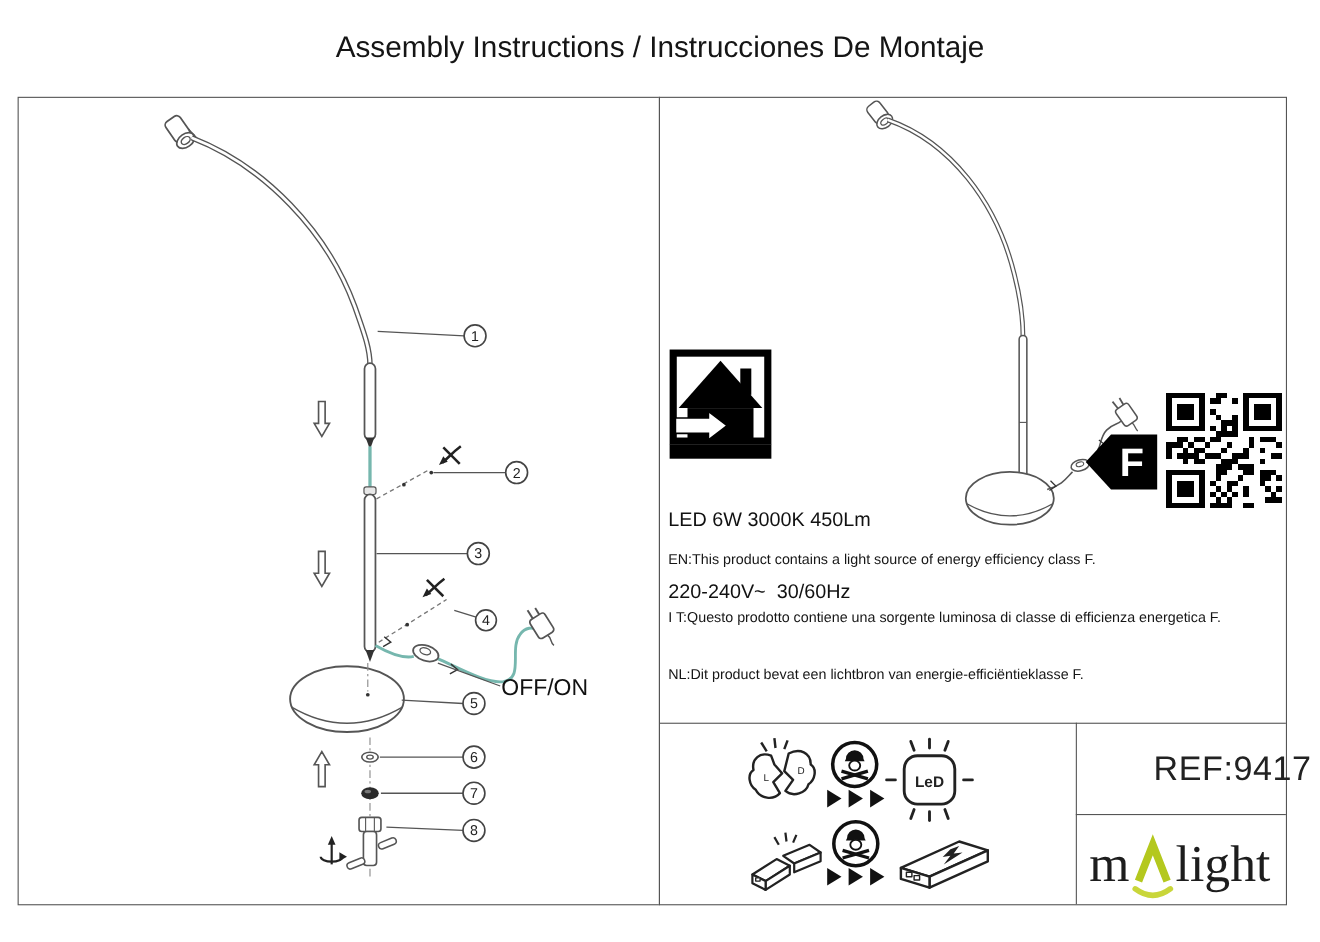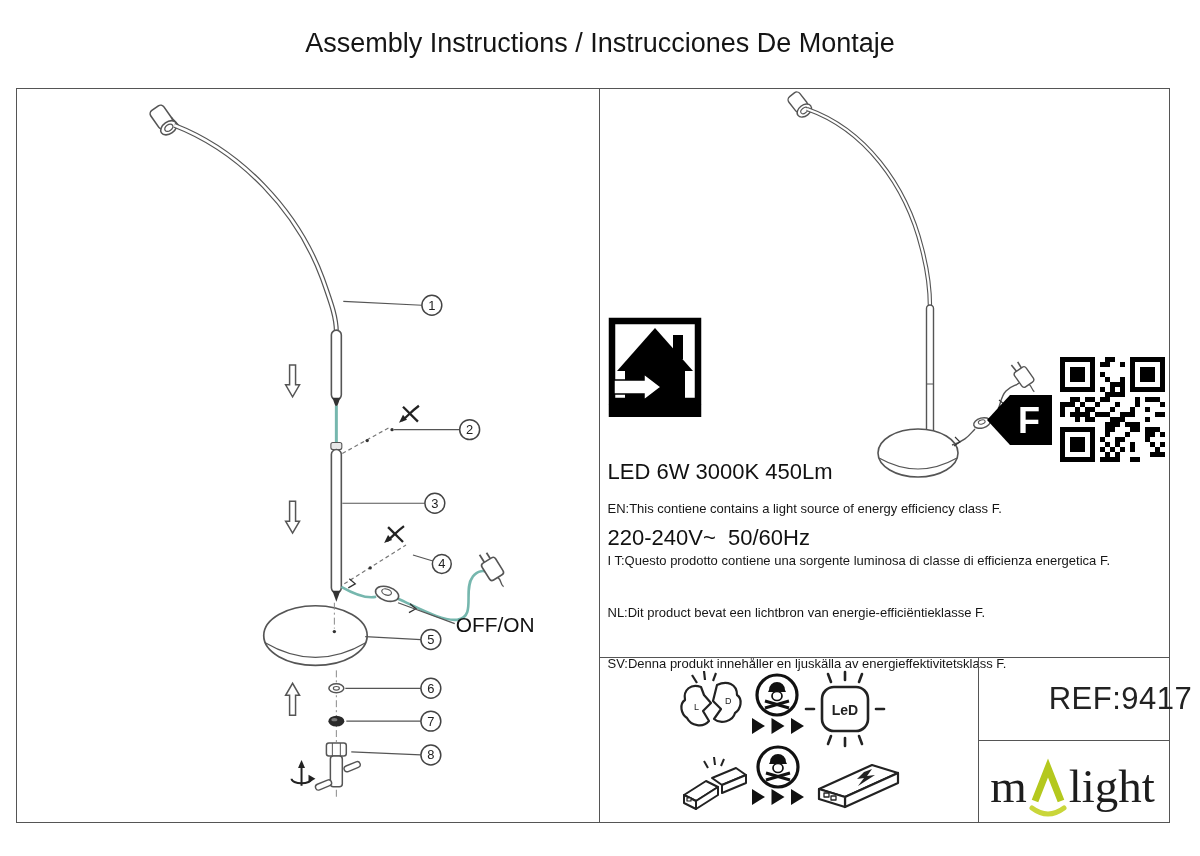--- a/index.html
+++ b/index.html
@@ -4,21 +4,21 @@
 <style>
   html,body{margin:0;padding:0;background:#fff;}
   #page{position:relative;width:1200px;height:856px;background:#fff;overflow:hidden;
         font-family:"Liberation Sans",sans-serif;color:#1a1a1a;}
   .abs{position:absolute;}
   #title{top:28px;left:0;width:1200px;text-align:center;font-size:27px;color:#151515;}
   .panel{border:1.5px solid #555;box-sizing:border-box;background:#fff;}
   #left-panel{left:16px;top:88px;width:584px;height:735px;}
   #right-panel{left:598.5px;top:88px;width:571.5px;height:735px;}
   #right-panel .inner{position:absolute;inset:0;}
-  #spec-block{left:8px;top:328px;line-height:22px;font-size:22px;white-space:pre;color:#111;}
+  #spec-block{left:8px;top:328px;line-height:22px;font-size:18px;white-space:pre;color:#111;}
   #lang-block{left:8px;top:377px;line-height:17.2px;font-size:13px;white-space:pre;color:#161616;}
   .hline{border-top:1.6px solid #555;height:0;}
   .vline{border-left:1.6px solid #555;width:0;}
   #ref-cell{left:378px;top:568px;width:190px;height:83px;display:flex;align-items:center;justify-content:center;
             font-size:31px;color:#222;letter-spacing:0.5px;padding-left:48px;}
   #brand-cell{left:378px;top:651px;width:190px;height:81px;display:flex;align-items:flex-end;
               justify-content:center;padding-bottom:18px;box-sizing:border-box;}
   .brand-word{display:flex;align-items:flex-end;font-family:"Liberation Serif",serif;
               font-size:47px;line-height:34px;color:#1d1d1d;}
   svg text{font-family:"Liberation Sans",sans-serif;}
@@ -339,28 +339,27 @@
               <rect x="50" y="100" width="5" height="5"></rect>
               <rect x="55" y="100" width="5" height="5"></rect>
               <rect x="70" y="100" width="5" height="5"></rect>
               <rect x="75" y="100" width="5" height="5"></rect>
             </g>
         </g>
       </svg>
 
       <div id="spec-block" class="abs">
         <div>LED 6W 3000K 450Lm</div>
-        <div>220-240V~  50/60Hz</div>
+        <div>220-240V~  30/60Hz</div>
       </div>
 
       <div id="lang-block" class="abs">
-        <div>EN:This contiene contains a light source of energy efficiency class F.</div>
+        <div>EN:This product contains a light source of energy efficiency class F.</div>
         <div>I T:Questo prodotto contiene una sorgente luminosa di classe di efficienza energetica F.</div>
         <div>NL:Dit product bevat een lichtbron van energie-efficiëntieklasse F.</div>
-        <div>SV:Denna produkt innehåller en ljuskälla av energieffektivitetsklass F.</div>
         
         
         
         
       </div>
 
       <div class="abs hline" style="left:0;right:0;top:568px;"></div>
       <div class="abs vline" style="left:378px;top:568px;bottom:0;"></div>
       <div class="abs hline" style="left:378px;right:0;top:651px;"></div>
 

